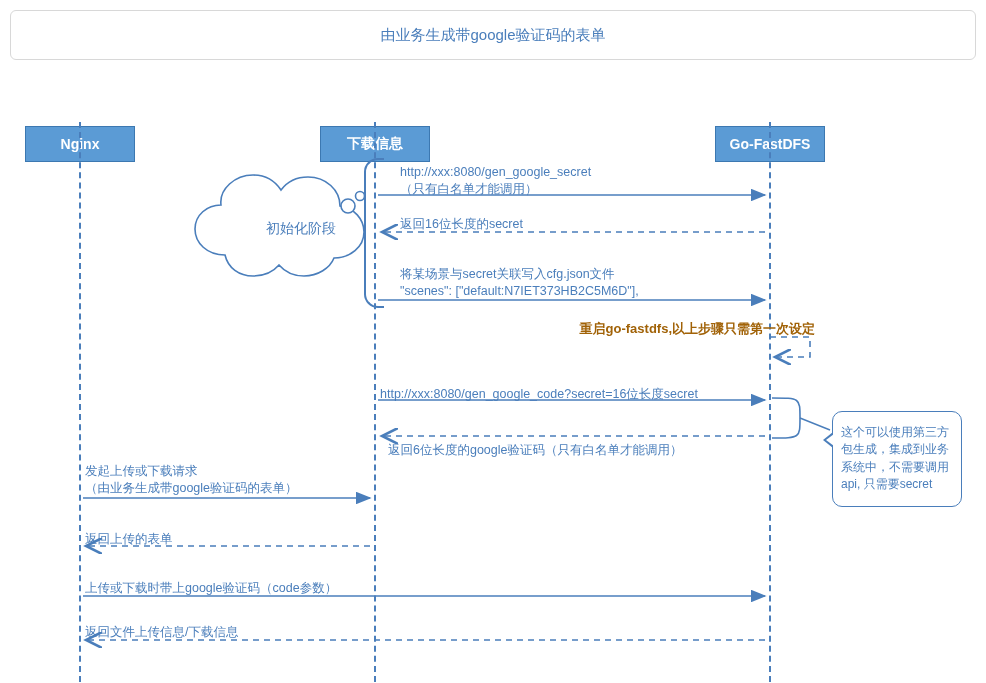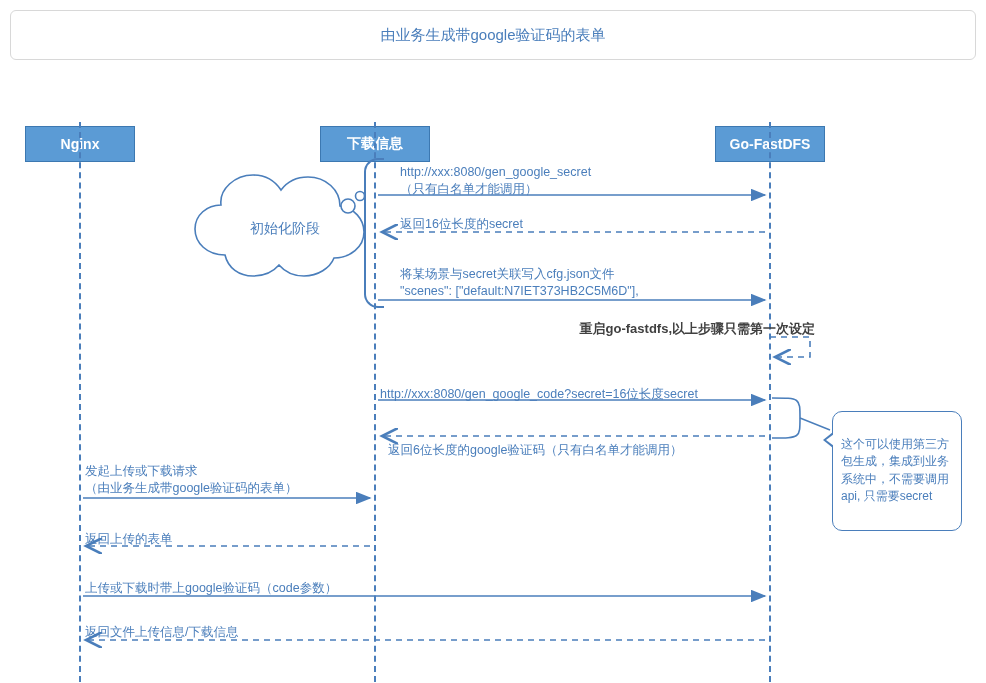--- a/index.html
+++ b/index.html
@@ -48,34 +48,35 @@
     width: 986px; height: 683px;
     pointer-events: none;
   }
   .msg {
     position: absolute;
     color: #4a7ebb;
     font-size: 12.5px;
     white-space: pre-line;
     line-height: 1.35;
   }
-  .msg.red { color: #404040; font-size: 13px; font-weight: bold; }
+  .msg.red { color: #a16207; font-size: 13px; font-weight: bold; }
   .cloud-label {
     position: absolute;
     color: #4a7ebb;
     font-size: 14px;
     text-align: center;
+    margin-left: 16px;
   }
   .side-balloon {
     position: absolute;
     left: 832px; top: 411px;
     width: 130px;
     border: 1.5px solid #4a7ebb;
     border-radius: 10px;
-    padding: 24px 8px;
+    padding: 12px 8px;
     font-size: 12px;
     color: #4a7ebb;
     line-height: 1.45;
     background: #fff;
   }
   .side-balloon::before {
     content: "";
     position: absolute;
     left: -10px; top: 20px;
     width: 0; height: 0;

